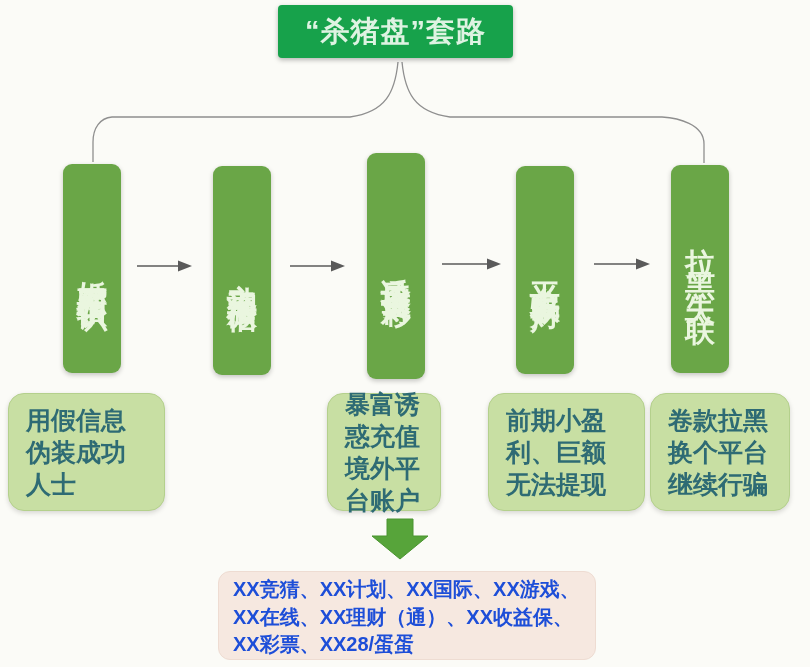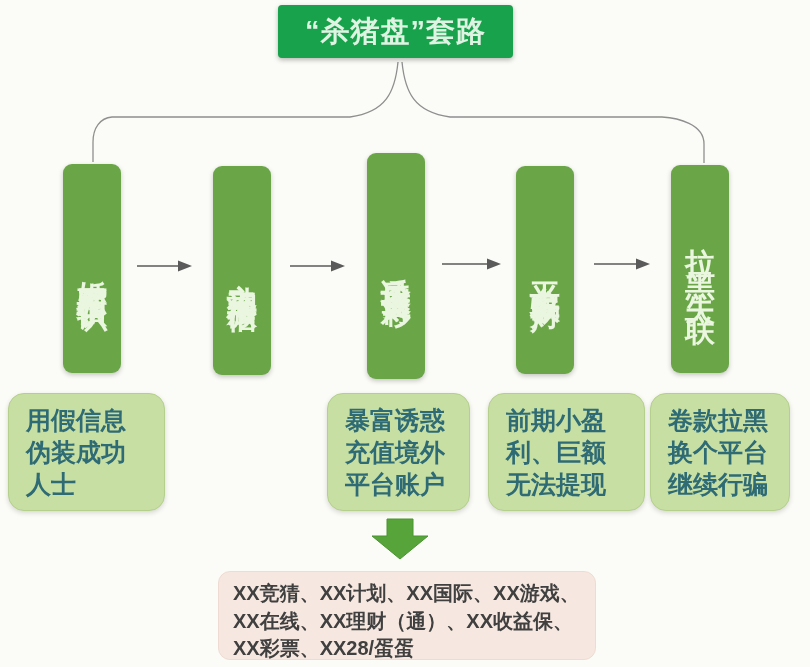--- a/index.html
+++ b/index.html
@@ -18,22 +18,22 @@
     align-items:center;justify-content:center;z-index:2;box-shadow:0 2px 5px rgba(0,0,0,.22);}
   .vtext{writing-mode:vertical-rl;text-orientation:upright;color:#eaf6df;font-size:30px;
     font-weight:bold;letter-spacing:4px;line-height:1;}
   .vtext.spread{letter-spacing:22px;}
   .detail{position:absolute;top:393px;height:118px;background:#c8dfa3;border:1px solid #b4d08c;
     border-radius:16px;display:flex;flex-direction:column;justify-content:center;z-index:2;
     padding:0 6px 0 17px;box-sizing:border-box;color:#2e6b74;font-size:25px;font-weight:bold;
     line-height:1.28;box-shadow:0 2px 5px rgba(0,0,0,.15);}
   .detail span{display:block;max-width:108px;}
   .platforms{position:absolute;left:218px;top:571px;width:378px;height:89px;background:#f6e8e0;
-    border:1px solid #eedcd2;border-radius:12px;display:flex;align-items:flex-start;z-index:2;
-    padding:8px 14px;box-sizing:border-box;color:#404040;font-size:20px;font-weight:bold;line-height:1.38;}
+    border:1px solid #eedcd2;border-radius:12px;display:flex;align-items:flex-end;z-index:2;
+    padding:0 14px;box-sizing:border-box;color:#1d4ed8;font-size:20px;font-weight:bold;line-height:1.38;}
 </style>
 </head>
 <body>
 
 <div class="stage">
 
   <svg class="overlay" width="810" height="667" viewBox="0 0 810 667">
     <path class="conn" d="M398,62 C395,92 386,112 350,117 L112,117 C100,118 93,128 93,142 L93,162"></path>
     <path class="conn" d="M402,62 C405,92 414,112 450,117 L662,117 C678,118 704,124 704,144 L704,163"></path>
 
@@ -73,21 +73,21 @@
   <div class="step" style="left:516px;top:166px;height:208px">
     <span class="vtext">平台骗取财产</span>
   </div>
   <div class="step" style="left:671px;top:165px;height:208px">
     <span class="vtext spread">拉黑失联</span>
   </div>
 
   <div class="detail" style="left:8px;width:157px">
     <span>用假信息伪装成功人士</span>
   </div>
-  <div class="detail" style="left:327px;width:143px">
+  <div class="detail" style="left:327px;width:114px">
     <span>暴富诱惑充值境外平台账户</span>
   </div>
   <div class="detail" style="left:488px;width:157px">
     <span>前期小盈利、巨额无法提现</span>
   </div>
   <div class="detail" style="left:650px;width:140px">
     <span>卷款拉黑换个平台继续行骗</span>
   </div>
 
   <div class="platforms">

